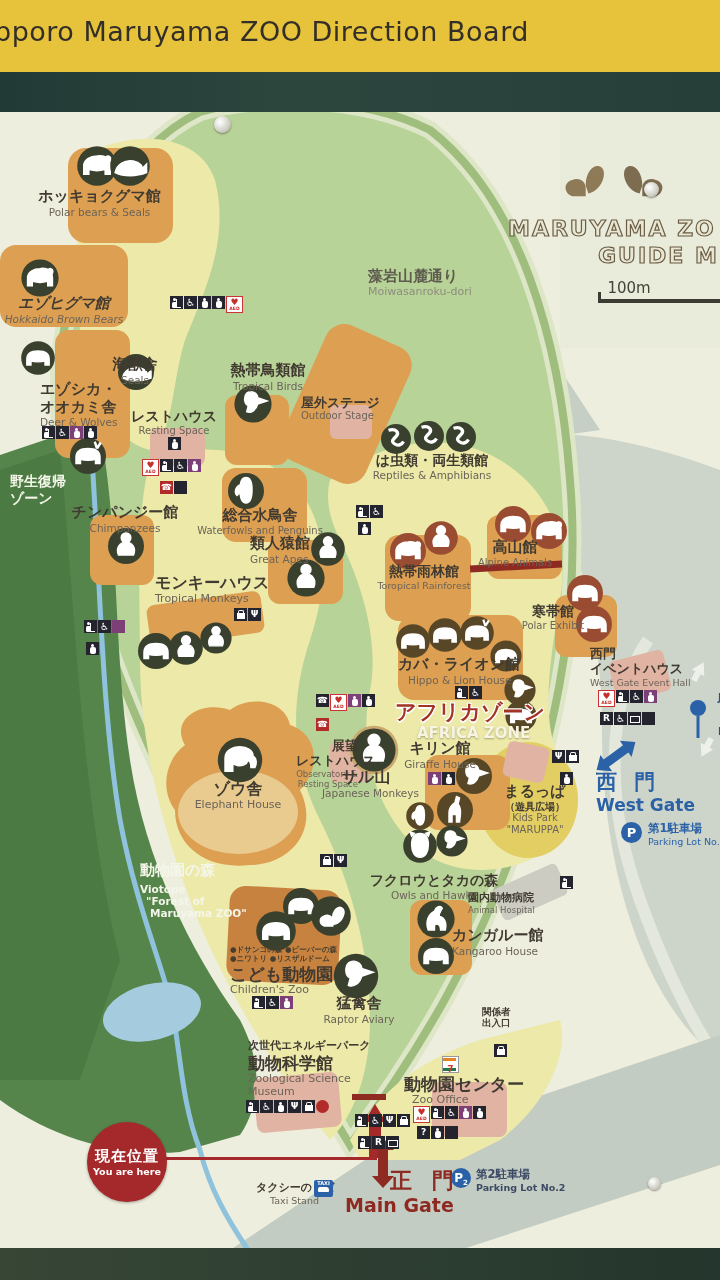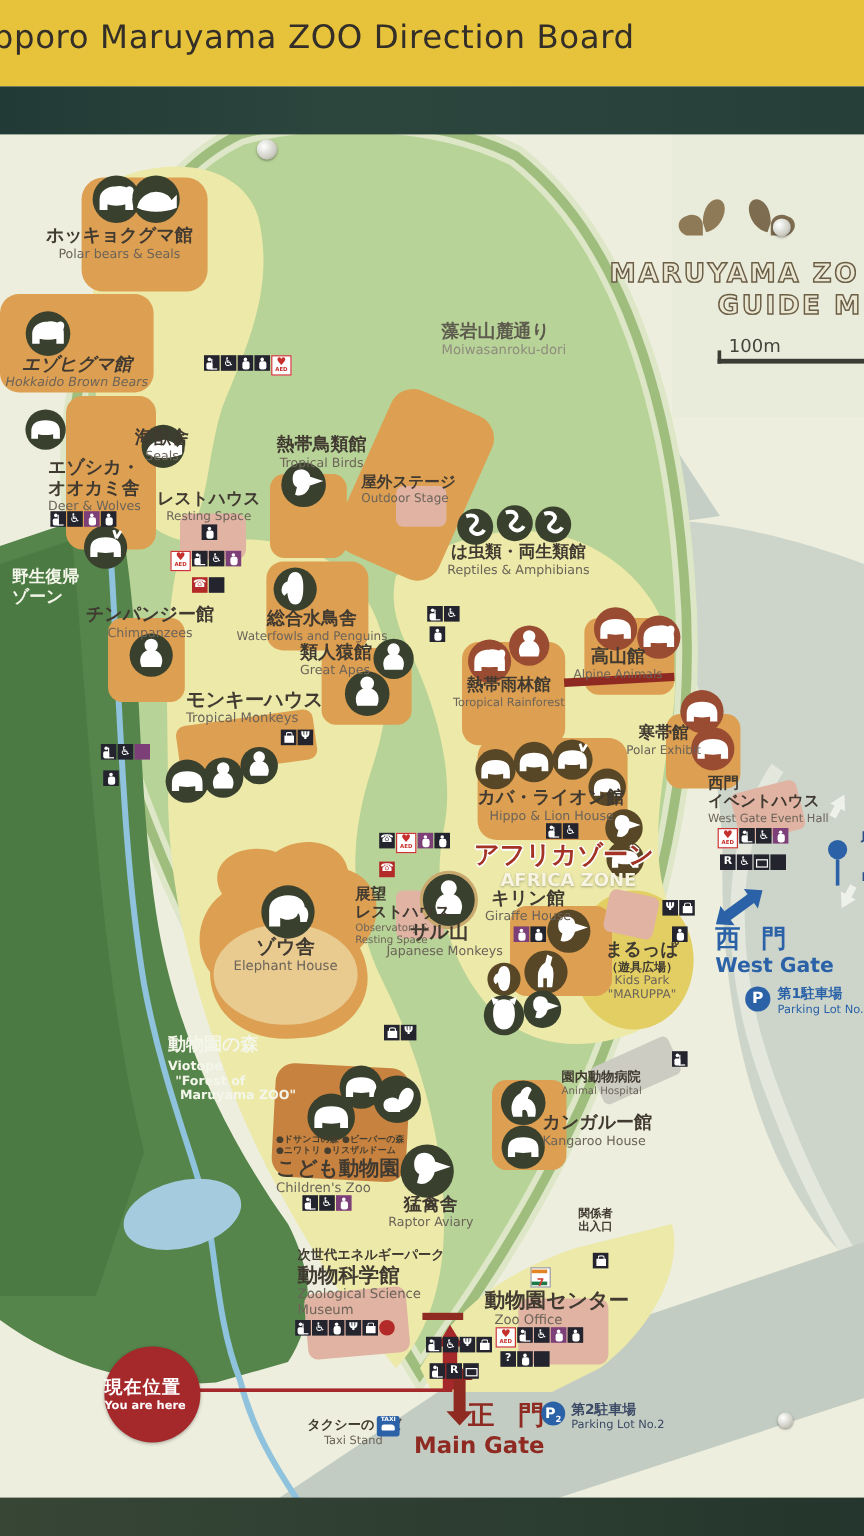--- a/index.html
+++ b/index.html
@@ -1,21 +1,21 @@
 <!DOCTYPE html>
 <html><head>
 <meta charset="utf-8">
 <style>
   html,body{margin:0;padding:0;background:#222;}
   #stage{position:relative;width:720px;height:1280px;overflow:hidden;
          font-family:"DejaVu Sans","Liberation Sans",sans-serif;background:#edeedd;padding-left:11px;}
   .abs{position:absolute;}
   .lbl{position:absolute;line-height:1.18;white-space:nowrap;}
   .c{text-align:center;}
-  .r{text-align:left;}
+  .r{text-align:right;}
   .ja{font-weight:bold;color:#403a31;}
   .en{color:#6c6459;}
   .w .ja,.w .en{color:#f4f6ea;font-weight:bold;}
   .zone-ja{font-weight:bold;color:#a23325;
     text-shadow:-1px -1px 0 #fff,1px -1px 0 #fff,-1px 1px 0 #fff,1px 1px 0 #fff,0 2px 0 #fff;}
   .zone-en{font-weight:bold;color:#f7f4e2;text-shadow:0 1px 2px rgba(60,60,30,.4);}
   .blue{color:#2b62a7;font-weight:bold;}
   .gate-red{color:#8e2a22;font-weight:bold;}
   
   #hdr{left:0;top:0;width:720px;height:72px;background:#e7c33c;}
@@ -47,21 +47,21 @@
   .seven{position:absolute;width:15px;height:15px;background:#fff;border:1px solid #999;text-align:center;}
   .seven::before{content:"";position:absolute;left:0;top:1px;width:13px;height:3px;background:#e58425;}
   .seven::after{content:"";position:absolute;left:0;bottom:1px;width:13px;height:3px;background:#1d7a47;}
   .seven b{position:relative;font-size:9px;line-height:15px;color:#d03c2f;z-index:2;}
   .taxi-ic{position:absolute;width:19px;height:17px;background:#2b62a7;border-radius:2px;color:#fff;text-align:center;}
   .taxi-ic b{display:block;font-size:5px;line-height:7px;}
   .taxi-ic::after{content:"";display:block;margin:0 auto;width:11px;height:5px;background:#fff;border-radius:2px 3px 1px 1px;}
   .bolt{position:absolute;border-radius:50%;background:radial-gradient(circle at 35% 35%,#fff,#cfcfc6 60%,#9a9a90);box-shadow:0 1px 2px rgba(0,0,0,.4);}
   .redline{position:absolute;background:#a5282b;}
   #yah{position:absolute;left:87px;top:1122px;width:80px;height:80px;border-radius:50%;background:#a5282b;
-       display:flex;flex-direction:column;align-items:flex-start;justify-content:center;box-shadow:0 1px 3px rgba(0,0,0,.3);}
+       display:flex;flex-direction:column;align-items:center;justify-content:center;box-shadow:0 1px 3px rgba(0,0,0,.3);}
   #yah .ja{color:#fff;font-size:15px;letter-spacing:1px;}
   #yah .en{color:#fff;font-size:9.5px;font-weight:bold;}
   .outline-txt{font-weight:bold;color:#e9e7d2;-webkit-text-stroke:1.2px #6b5d46;letter-spacing:2px;}
 </style>
 </head>
 <body>
 
 <div id="stage">
 
   <svg class="abs" style="left:0;top:0" width="720" height="1280" viewBox="0 0 720 1280">
@@ -496,20 +496,24 @@
   <div class="pk" style="left:621px;top:822px;width:21px;height:21px;font-size:13px;line-height:21px;">
     <span>P</span></div>
   <div class="lbl" style="left:648px;top:822px;">
     <div class="ja" style="font-size:11.5px;color:#2b62a7;">第1駐車場</div>
     <div class="en" style="font-size:9.5px;color:#2b62a7;">Parking Lot No.1</div>
   </div>
   <div class="lbl" style="left:705px;top:692px;color:#2b4d86;font-weight:bold;margin-left:13px;">
     <div style="font-size:10px;">JR</div>
     <div style="font-size:10px;margin-top:22px;">Bu</div>
   </div>
+  <div class="lbl c" style="left:368px;top:872px;width:132px;">
+    <div class="ja" style="font-size:14px;">フクロウとタカの森</div>
+    <div class="en" style="font-size:10.5px;">Owls and Hawks</div>
+  </div>
   <div class="lbl" style="left:468px;top:892px;">
     <div class="ja" style="font-size:11px;">園内動物病院</div>
     <div class="en" style="font-size:8.5px;">Animal Hospital</div>
   </div>
   <div class="lbl" style="left:452px;top:927px;">
     <div class="ja" style="font-size:15px;">カンガルー館</div>
     <div class="en" style="font-size:10.5px;">Kangaroo House</div>
   </div>
   <div class="lbl" style="left:230px;top:946px;">
     <div style="font-size:7.5px;color:#463f30;font-weight:bold;">●ドサンコの森 ●ビーバーの森</div>
@@ -555,21 +559,21 @@
     <div class="ja" style="font-size:11px;">タクシーのりば</div>
     <div class="en" style="font-size:9.5px;margin-left:14px;">Taxi Stand</div>
   </div>
   <div class="taxi-ic" style="left:314px;top:1180px;">
     <b>TAXI</b>
     </div>
   <div class="pk" style="left:451px;top:1168px;width:20px;height:20px;font-size:12px;line-height:20px;">
     <span>P</span><sub style="font-size:7px;">2</sub></div>
   <div class="lbl" style="left:476px;top:1168px;">
     <div class="ja" style="font-size:11.5px;color:#3c4a66;">第2駐車場</div>
-    <div class="en" style="font-size:9.5px;color:#3c4a66;">Parking Lot No.2</div>
+    <div class="en" style="font-size:9.5px;color:#3c4a66;font-weight:bold;">Parking Lot No.2</div>
   </div>
 
   <div class="strip" style="left:170px;top:296px;">
     <span class="am wc">
         <i></i>
       </span>
     <span class="am whl">♿</span>
     <span class="am per"></span>
     <span class="am per"></span>
     <span class="am aed">

